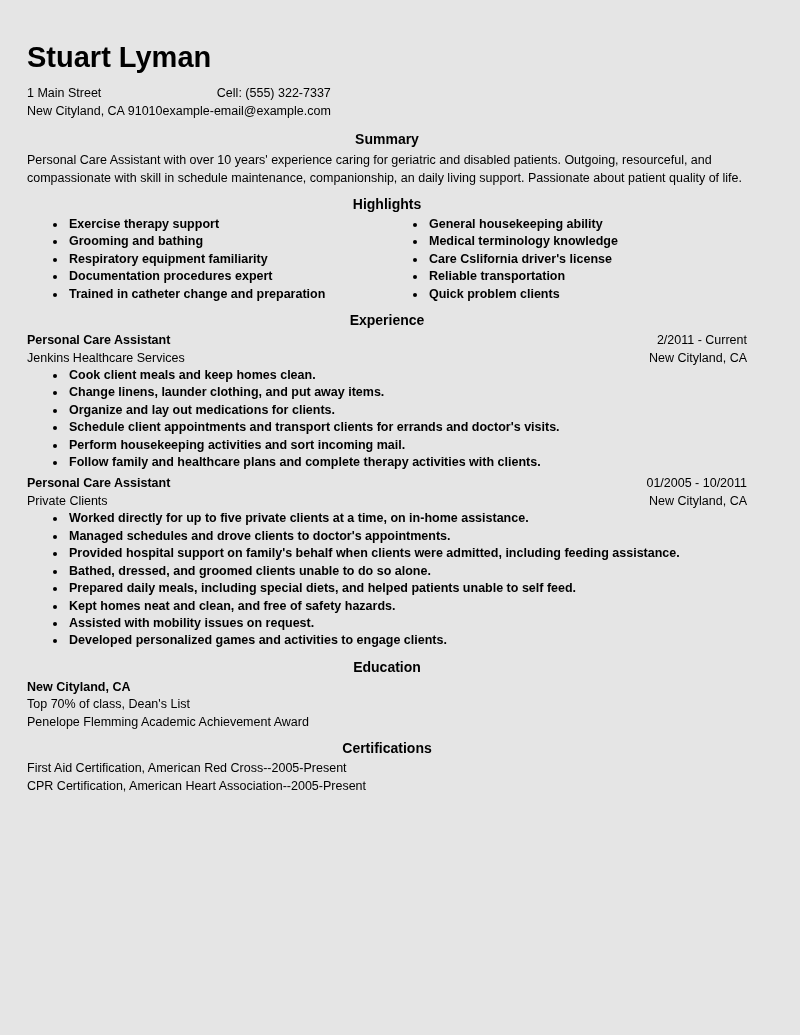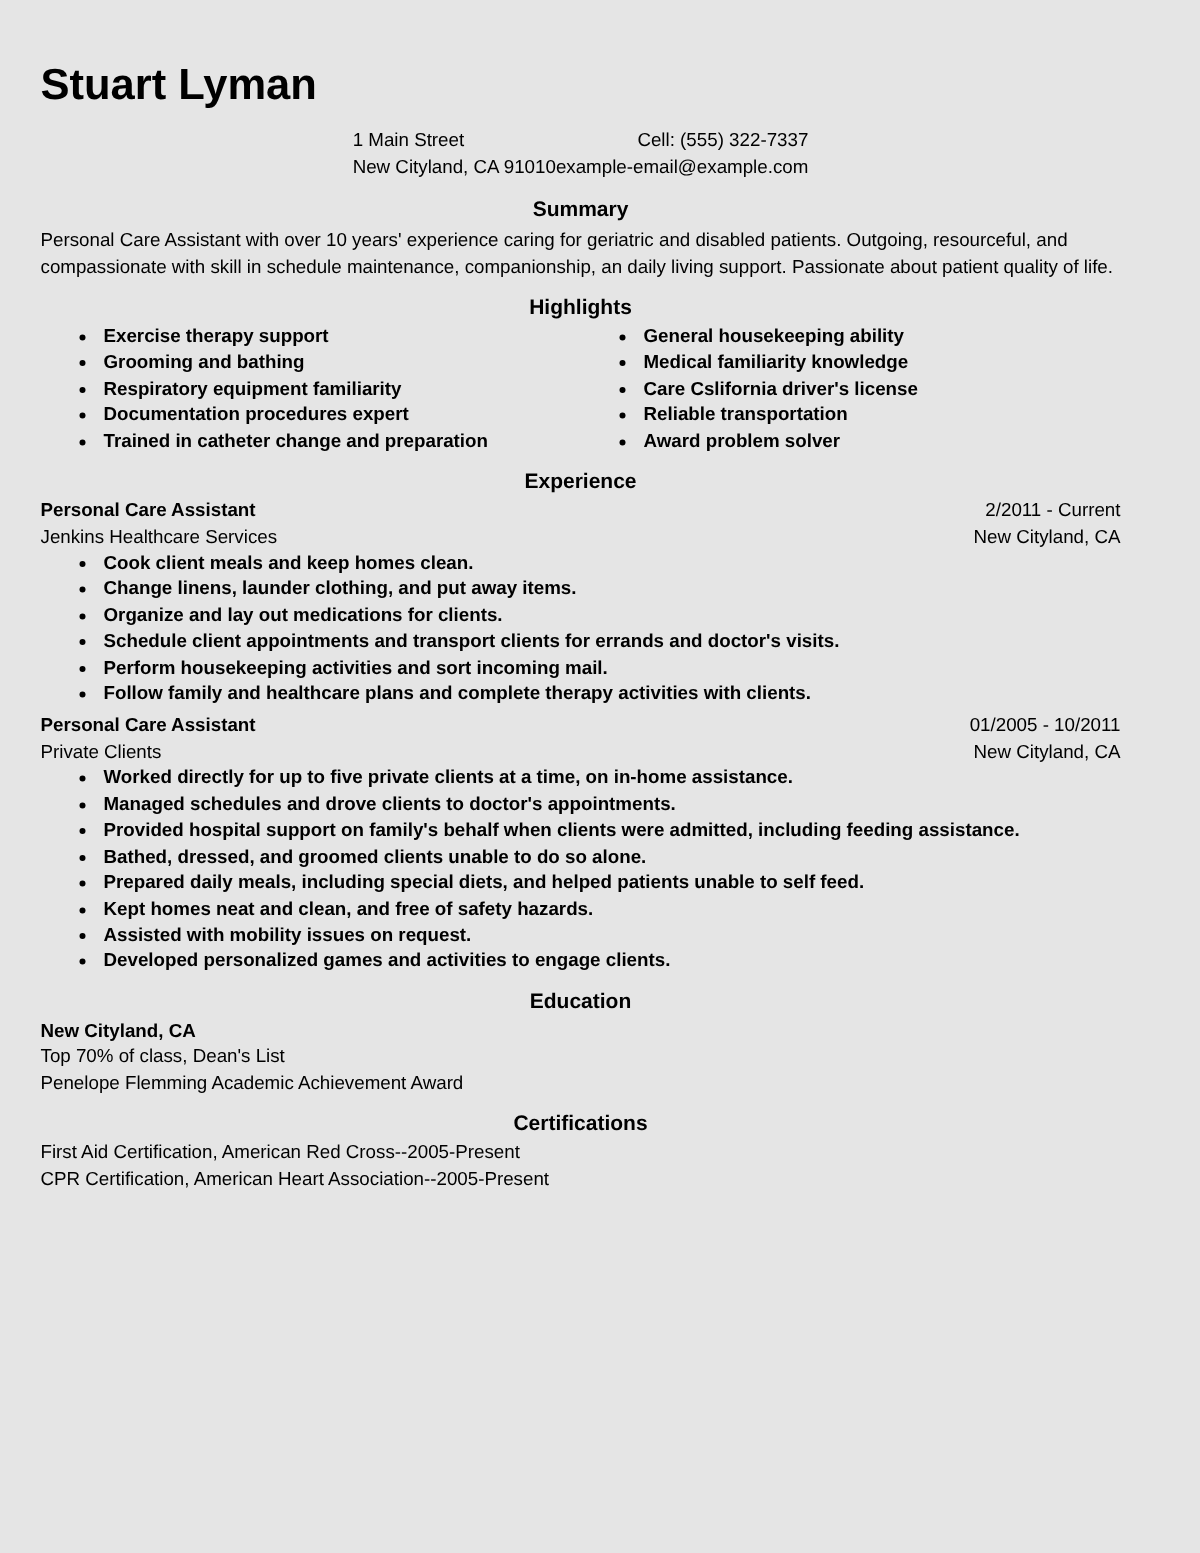--- a/index.html
+++ b/index.html
@@ -19,21 +19,21 @@
   }
   .resume-header { margin-bottom: 10px; }
   .name {
     font-size: 29px;
     font-weight: bold;
     line-height: 34px;
     margin-bottom: 10px;
   }
   .contact-row {
     display: flex;
-    justify-content: center;
+    justify-content: flex-start;
     font-size: 12.5px;
     line-height: 18px;
   }
   .contact-left { text-align: left; }
   .contact-right { text-align: right; }
   .section-heading {
     font-size: 14px;
     font-weight: bold;
     text-align: center;
     line-height: 18px;
@@ -111,24 +111,24 @@
 
       <li>Exercise therapy support</li>
           <li>Grooming and bathing</li>
           <li>Respiratory equipment familiarity</li>
           <li>Documentation procedures expert</li>
           <li>Trained in catheter change and preparation</li>
         </ul>
       <ul class="bullets">
 
       <li>General housekeeping ability</li>
-          <li>Medical familiarity knowledge</li>
+          <li>Medical terminology knowledge</li>
           <li>Care Cslifornia driver's license</li>
           <li>Reliable transportation</li>
-          <li>Award problem solver</li>
+          <li>Quick problem clients</li>
         </ul>
     </div>
   </div>
 
   <div class="section">
     <div class="section-heading">Experience</div>
 
     <div class="job">
       <div class="job-row">
         <span class="job-title">Personal Care Assistant</span>

